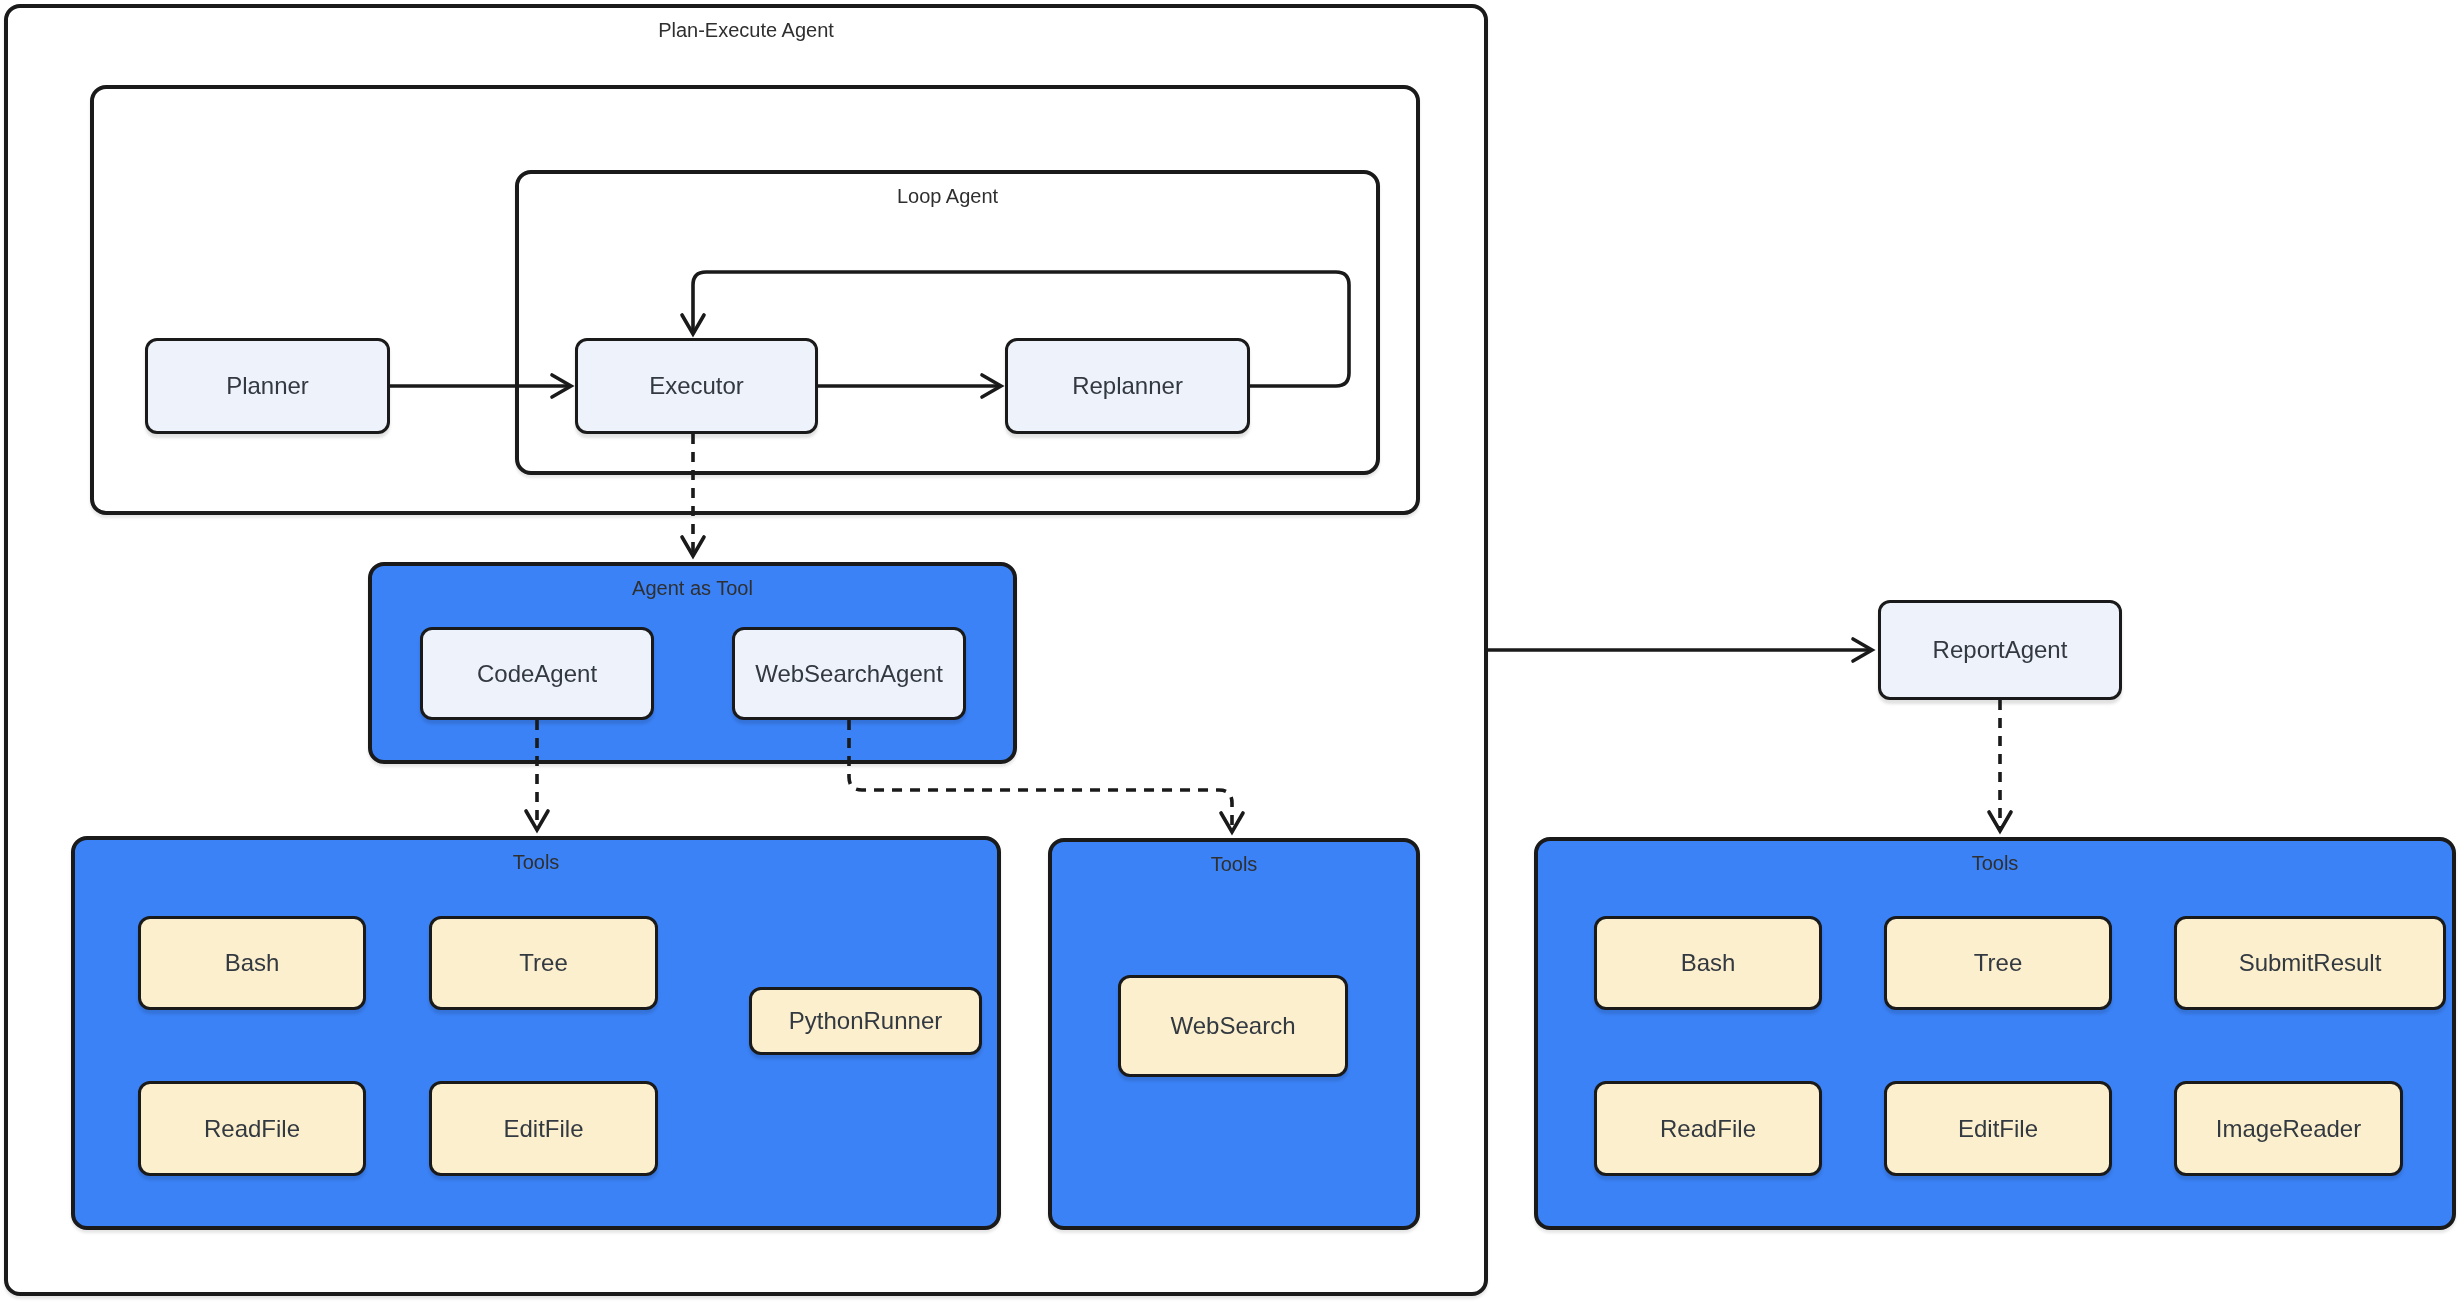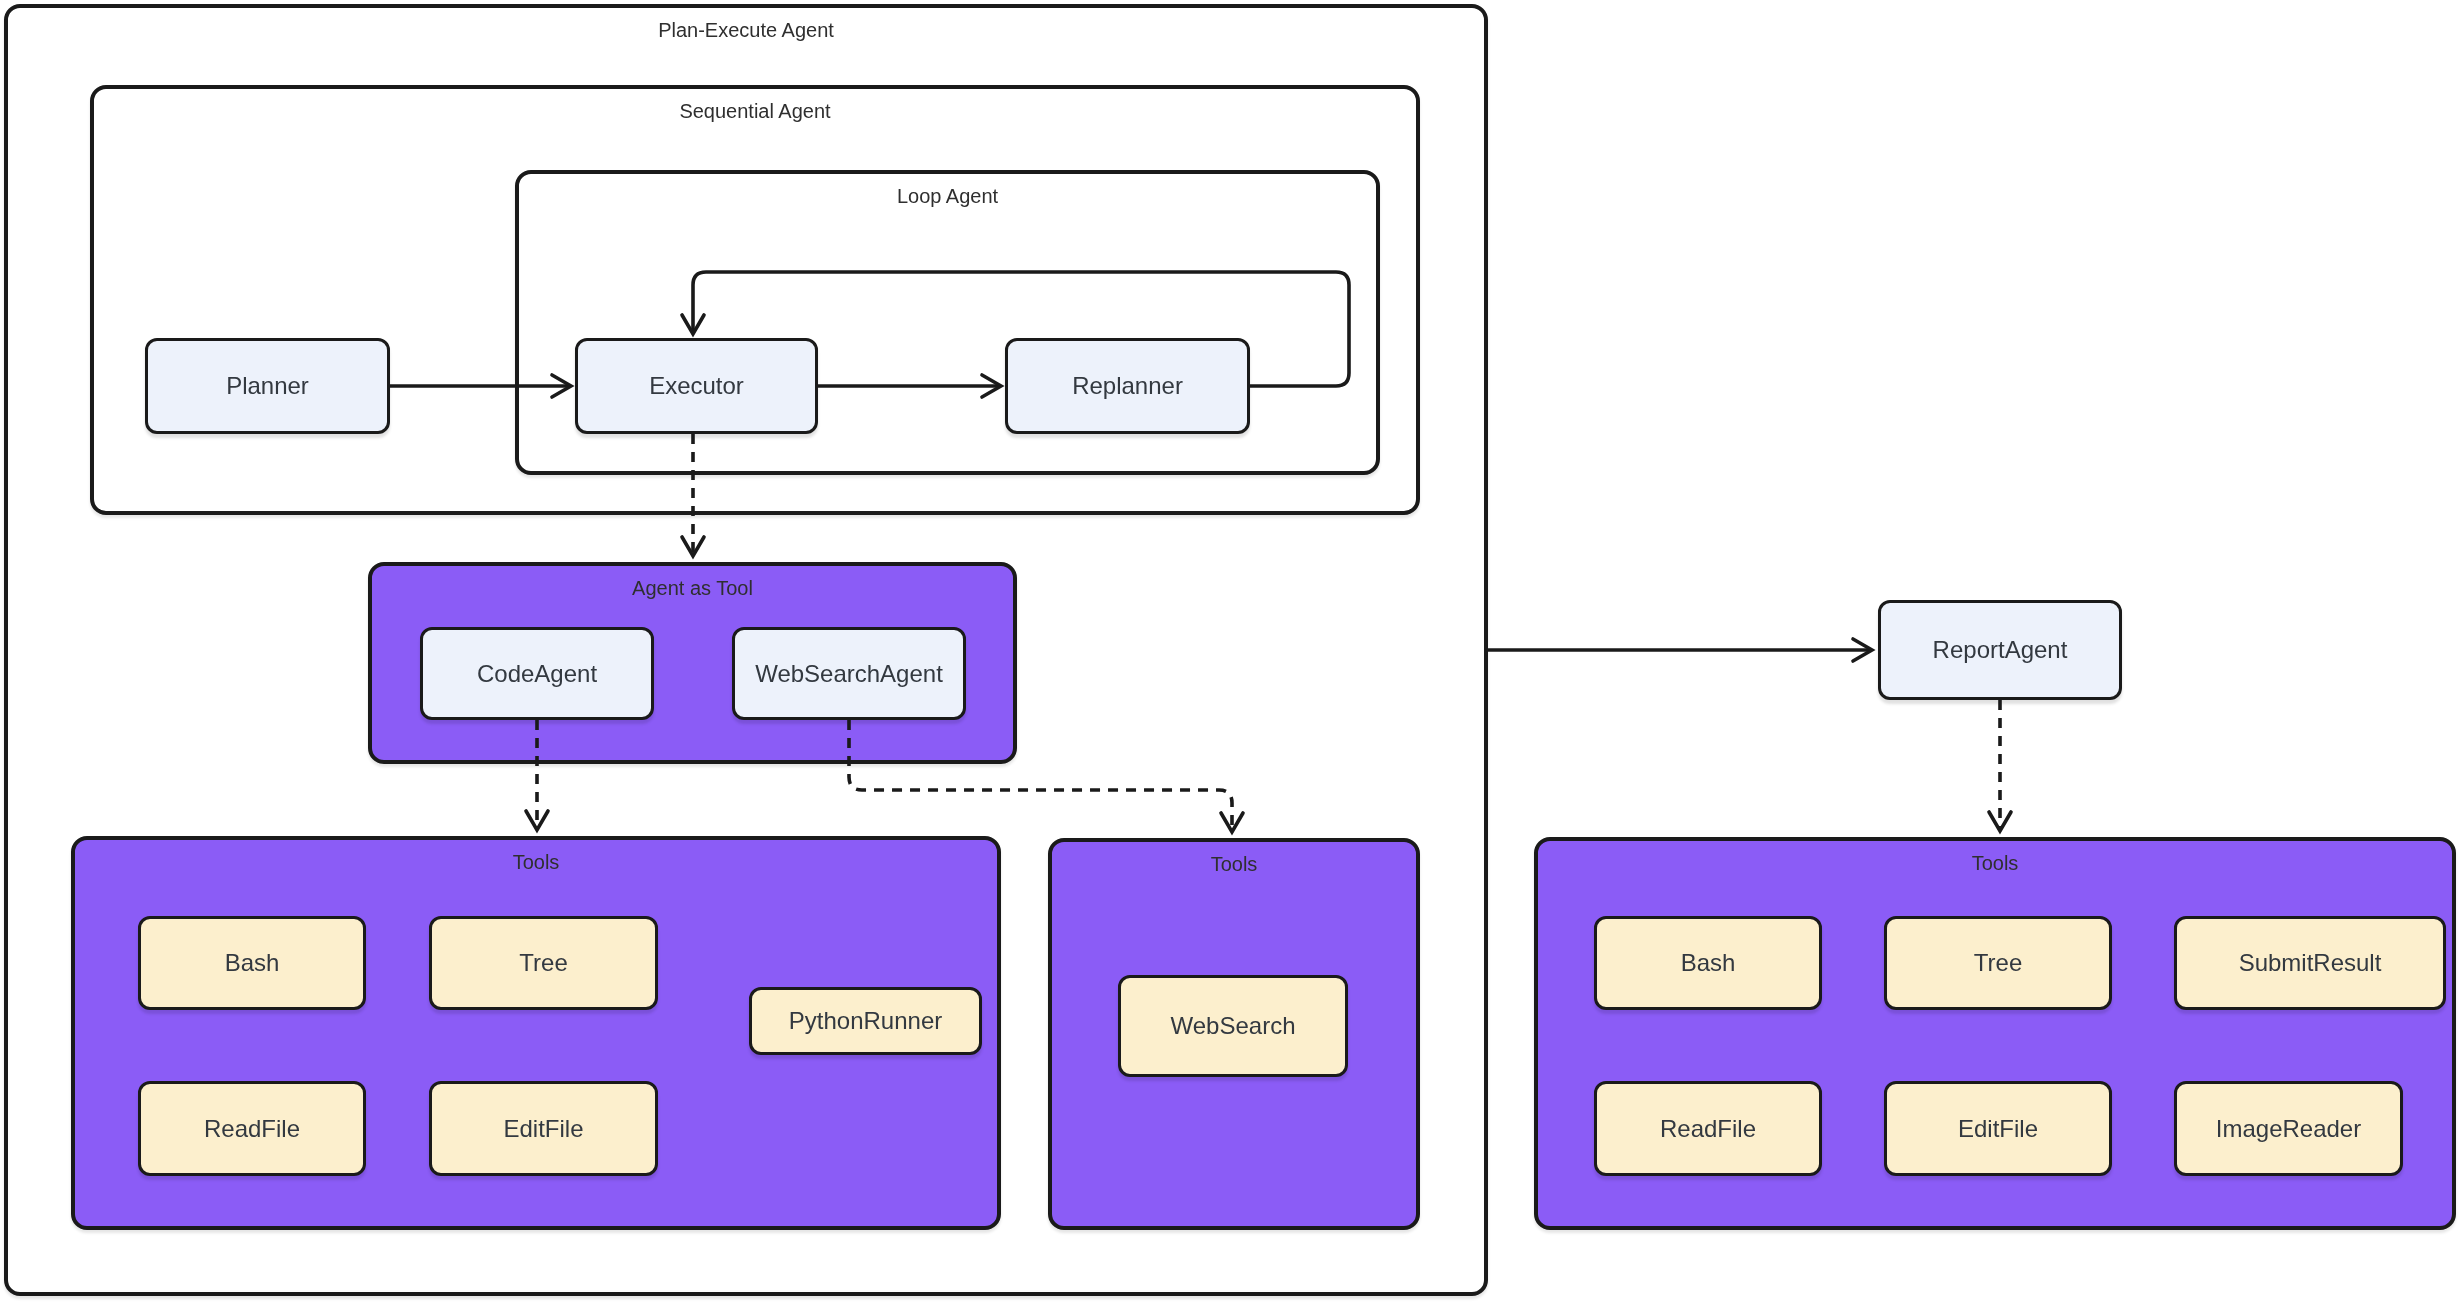--- a/index.html
+++ b/index.html
@@ -6,21 +6,21 @@
   .canvas{
     position:relative;width:2464px;height:1304px;background:#ffffff;overflow:hidden;
     font-family:"Liberation Sans", sans-serif;color:#333333;
   }
   .container{
     position:absolute;box-sizing:border-box;
     border:4px solid #1a1a1a;border-radius:16px;
     box-shadow:0 3px 3px rgba(0,0,0,0.10);
   }
   .container.white{background:#ffffff;}
-  .container.green{background:#8b5cf6;}
+  .container.green{background:#3b82f6;}
   .box-title{
     text-align:center;padding-top:10px;font-size:20px;line-height:1.2;color:#2f2f2f;
   }
   .node{
     position:absolute;box-sizing:border-box;display:flex;align-items:center;justify-content:center;
     border:3.5px solid #1a1a1a;border-radius:12px;font-size:24px;color:#333940;
     box-shadow:0 4px 3px rgba(0,0,0,0.12);
   }
   .node.blue{background:#edf2fb;}
   .node.tool{background:#fcefcd;}
@@ -30,21 +30,20 @@
 </style>
 </head>
 <body>
 
 <div class="canvas">
 
   <div class="container white" style="left:4px;top:4px;width:1484px;height:1292px;">
     <div class="box-title">Plan-Execute Agent</div>
 
     <div class="container white" style="left:82px;top:77px;width:1330px;height:430px;">
-      <div class="box-title">Sequential Agent</div>
 
       <div class="container white" style="left:421px;top:81px;width:865px;height:305px;">
         <div class="box-title">Loop Agent</div>
 
         <div class="node blue" style="left:56px;top:164px;width:243px;height:96px;">Executor</div>
         <div class="node blue" style="left:486px;top:164px;width:245px;height:96px;">Replanner</div>
       </div>
 
       <div class="node blue" style="left:51px;top:249px;width:245px;height:96px;">Planner</div>
     </div>

